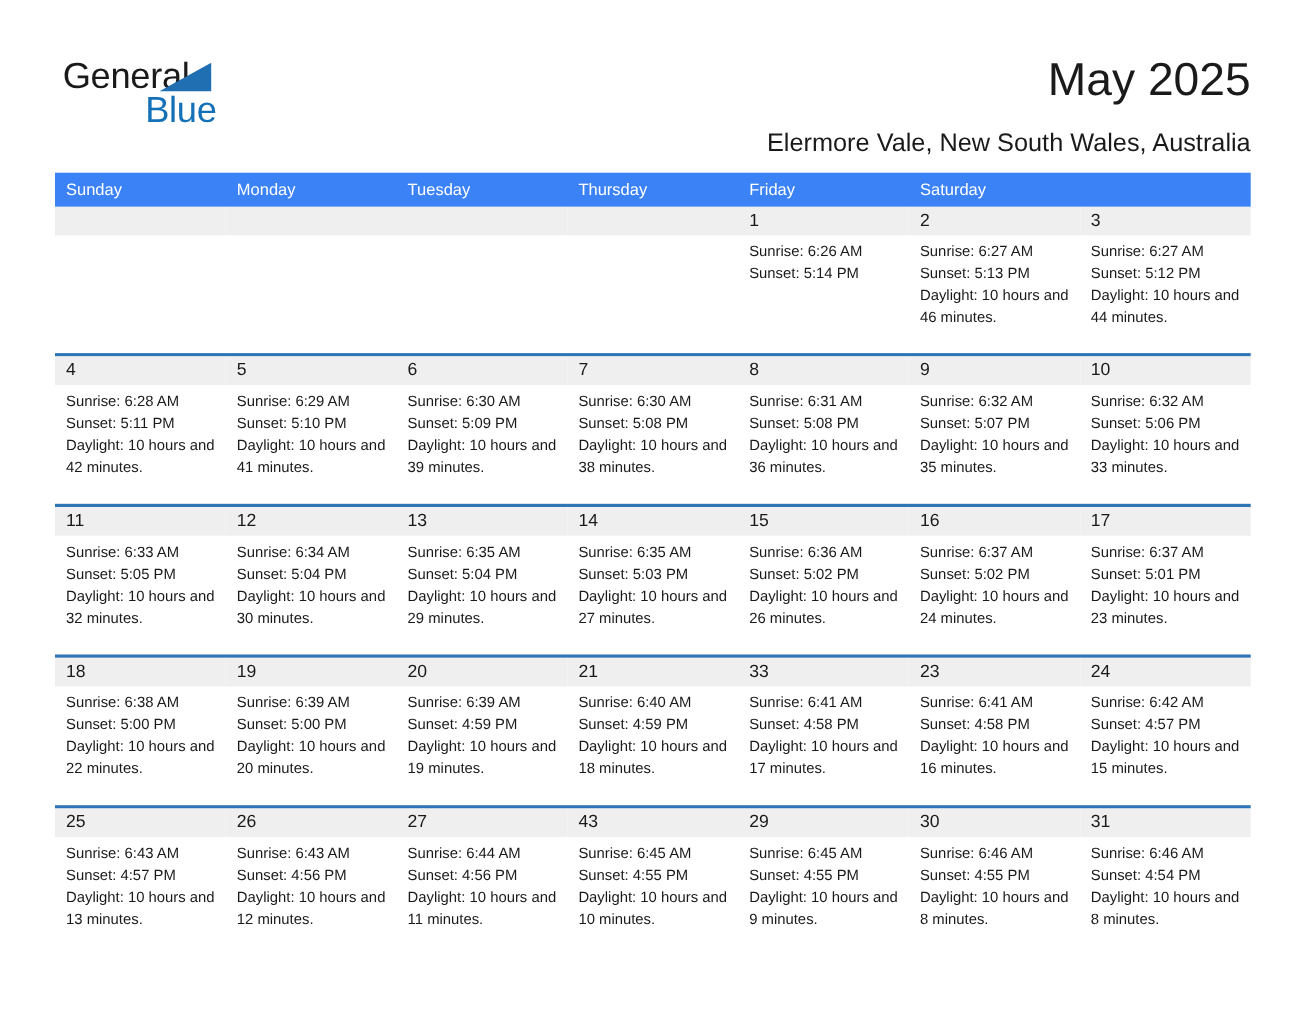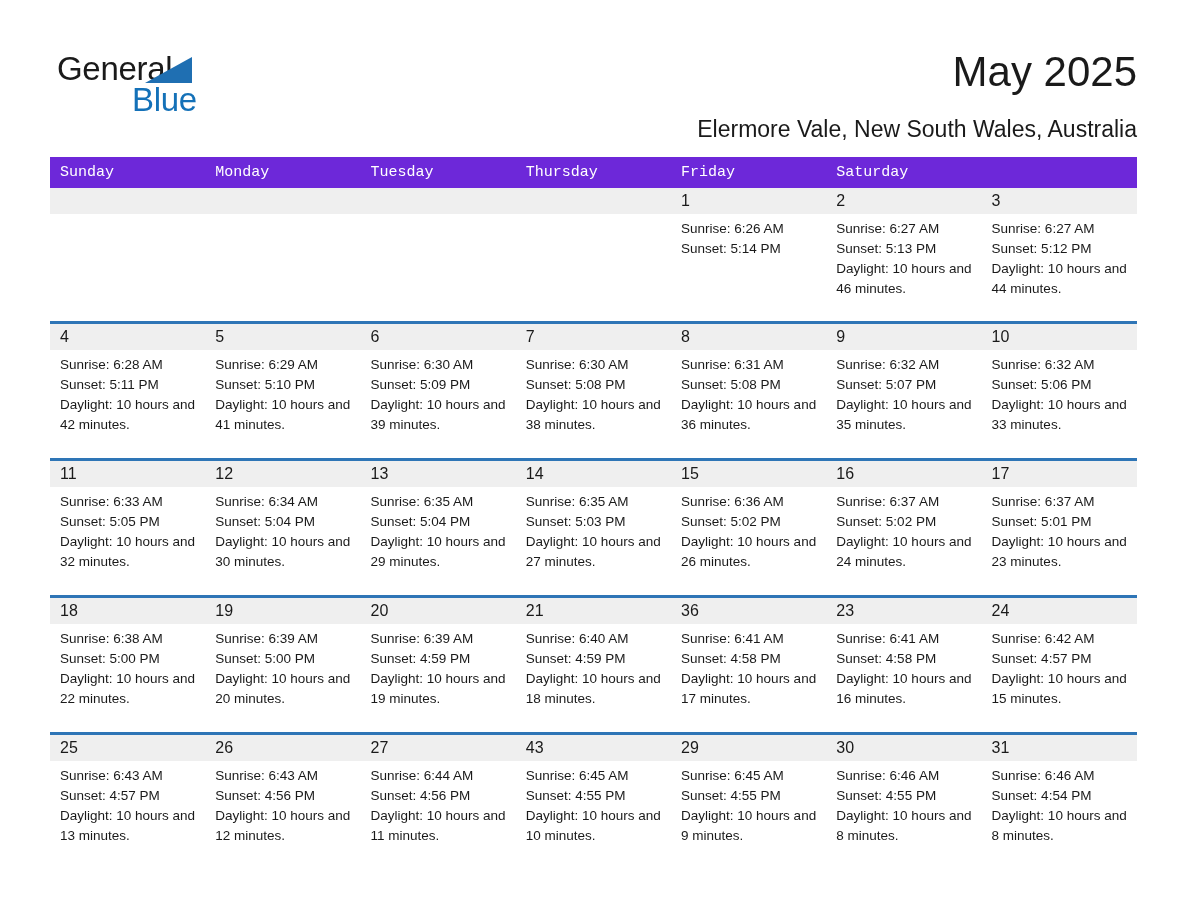--- a/index.html
+++ b/index.html
@@ -93,23 +93,22 @@
     top: 157px;
     width: 1087px;
   }
   .cal-row {
     display: flex;
     width: 100%;
   }
 
   
   .head-row {
-    background: #6d28d9;
+    background: #3b82f6;
     height: 31px;
-    font-family: Liberation Mono, monospace;
   }
   .head-cell {
     color: #ffffff;
     font-size: 15px;
     line-height: 31px;
     padding-left: 10px;
     box-sizing: border-box;
     width: 155.28px;
     white-space: nowrap;
   }
@@ -410,21 +409,21 @@
             <div class="daynum">21</div>
           </div>
           <div class="day-info">
             <div>Sunrise: 6:40 AM</div>
             <div>Sunset: 4:59 PM</div>
             <div class="wrap">Daylight: 10 hours and 18 minutes.</div>
           </div>
         </div>
         <div class="day-cell">
           <div class="daynum-band">
-            <div class="daynum">36</div>
+            <div class="daynum">33</div>
           </div>
           <div class="day-info">
             <div>Sunrise: 6:41 AM</div>
             <div>Sunset: 4:58 PM</div>
             <div class="wrap">Daylight: 10 hours and 17 minutes.</div>
           </div>
         </div>
         <div class="day-cell">
           <div class="daynum-band">
             <div class="daynum">23</div>

